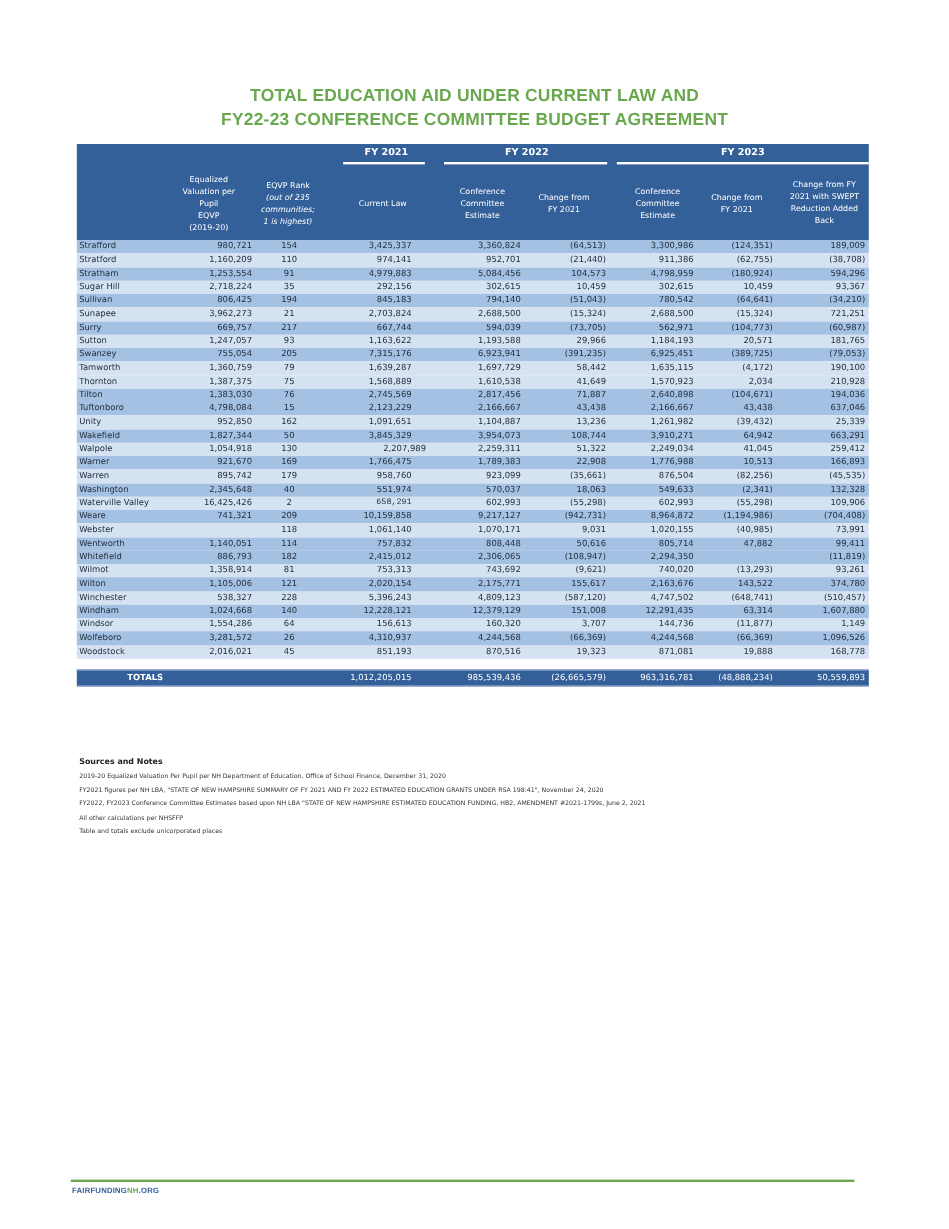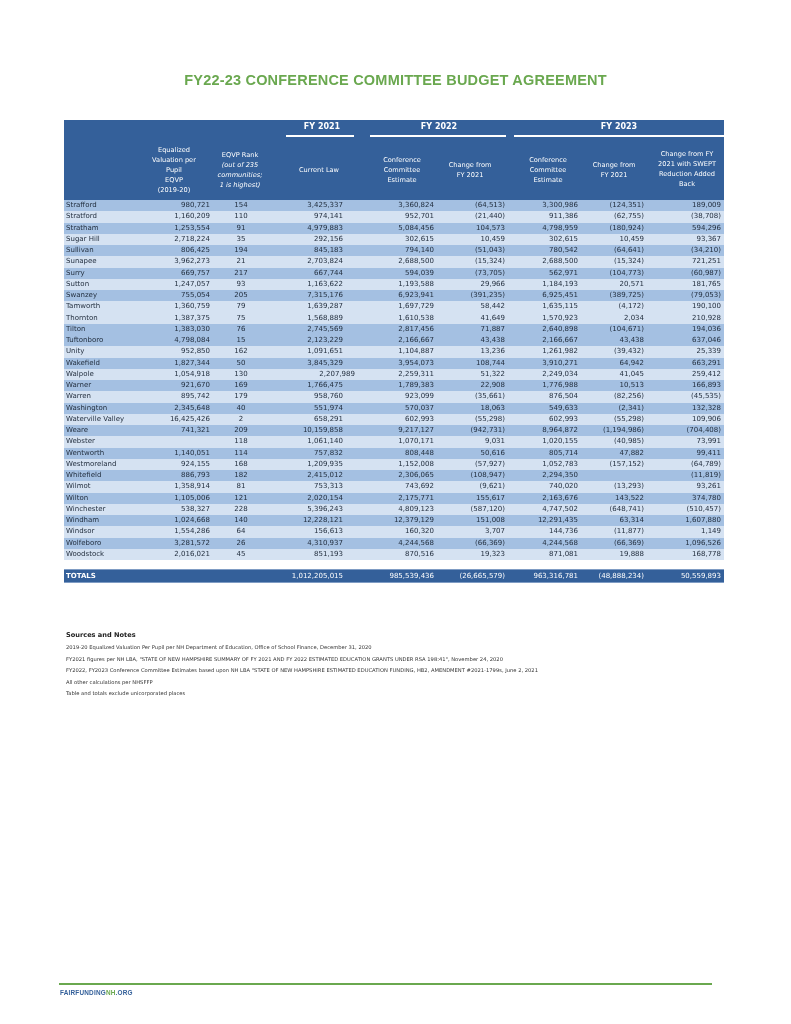--- a/index.html
+++ b/index.html
@@ -13,31 +13,32 @@
   .hdr .it { font-style:italic; }
   .rows { position:relative; }
   .row { position:relative; height:11.25px; font-size:7px; line-height:11.25px; color:#1e2a3a; }
   .row.odd { background:#a4c0e2; }
   .row.even { background:#d5e2f2; }
   .c { position:absolute; top:0; white-space:nowrap; }
   .c.name { left:2px; }
   .c.r { text-align:right; }
   .c.ctr { text-align:center; }
   .totals { position:relative; margin-top:9px; height:12px; background:#34609a; color:#fff; font-size:7px; line-height:12px; border-top:1px solid #7f9cc4; border-bottom:1px solid #7f9cc4; }
-  .totals .c.name { font-weight:bold; }
+  .totals .c.name { font-weight:bold;margin-left:40px; }
   .notes { position:absolute; left:66px; top:630px; font-size:5.2px; line-height:11.6px; color:#333; }
   .notes .nh { font-weight:bold; font-size:6.6px; line-height:11px; color:#222; margin-bottom:1px; }
   .footline { position:absolute; left:59px; top:983px; width:653px; height:2px; background:#6aa84f; }
   .foot { position:absolute; left:60px; top:989px; font-size:6.4px; font-weight:bold; color:#34609a; font-family:"Liberation Sans", sans-serif; letter-spacing:0.2px; }
   .foot .g { color:#6aa84f; }
 </style>
 </head>
 <body>
 
 <div class="title">
+  <div>TOTAL EDUCATION AID UNDER CURRENT LAW AND</div>
   <div>FY22-23 CONFERENCE COMMITTEE BUDGET AGREEMENT</div>
 </div>
 
 <div class="tbl">
   <div class="hdr">
     <div class="yr" style="left:218px;width:80px;">FY 2021</div>
     <div class="yrline" style="left:222px;width:68px;"></div>
     <div class="yr" style="left:305px;width:140px;">FY 2022</div>
     <div class="yrline" style="left:306px;width:136px;"></div>
     <div class="yr" style="left:450px;width:210px;">FY 2023</div>
@@ -290,21 +291,21 @@
         <span class="c r" style="right:290px;">570,037</span>
         <span class="c r" style="right:219px;">18,063</span>
         <span class="c r" style="right:146px;">549,633</span>
         <span class="c r" style="right:80px;">(2,341)</span>
         <span class="c r" style="right:3px;">132,328</span>
       </div>
       <div class="row even">
         <span class="c name">Waterville Valley</span>
         <span class="c r" style="right:514px;">16,425,426</span>
         <span class="c ctr" style="left:160px;width:34px;">2</span>
-        <span class="c r" style="right:381px;">658,291</span>
+        <span class="c r" style="right:381px;font-family:Liberation Mono, monospace;">658,291</span>
         <span class="c r" style="right:290px;">602,993</span>
         <span class="c r" style="right:219px;">(55,298)</span>
         <span class="c r" style="right:146px;">602,993</span>
         <span class="c r" style="right:80px;">(55,298)</span>
         <span class="c r" style="right:3px;">109,906</span>
       </div>
       <div class="row odd">
         <span class="c name">Weare</span>
         <span class="c r" style="right:514px;">741,321</span>
         <span class="c ctr" style="left:160px;width:34px;">209</span>
@@ -329,31 +330,20 @@
       <div class="row odd">
         <span class="c name">Wentworth</span>
         <span class="c r" style="right:514px;">1,140,051</span>
         <span class="c ctr" style="left:160px;width:34px;">114</span>
         <span class="c r" style="right:381px;">757,832</span>
         <span class="c r" style="right:290px;">808,448</span>
         <span class="c r" style="right:219px;">50,616</span>
         <span class="c r" style="right:146px;">805,714</span>
         <span class="c r" style="right:80px;">47,882</span>
         <span class="c r" style="right:3px;">99,411</span>
-      </div>
-      <div class="row even">
-        <span class="c name">Westmoreland</span>
-        <span class="c r" style="right:514px;">924,155</span>
-        <span class="c ctr" style="left:160px;width:34px;">168</span>
-        <span class="c r" style="right:381px;">1,209,935</span>
-        <span class="c r" style="right:290px;">1,152,008</span>
-        <span class="c r" style="right:219px;">(57,927)</span>
-        <span class="c r" style="right:146px;">1,052,783</span>
-        <span class="c r" style="right:80px;">(157,152)</span>
-        <span class="c r" style="right:3px;">(64,789)</span>
       </div>
       <div class="row odd">
         <span class="c name">Whitefield</span>
         <span class="c r" style="right:514px;">886,793</span>
         <span class="c ctr" style="left:160px;width:34px;">182</span>
         <span class="c r" style="right:381px;">2,415,012</span>
         <span class="c r" style="right:290px;">2,306,065</span>
         <span class="c r" style="right:219px;">(108,947)</span>
         <span class="c r" style="right:146px;">2,294,350</span>
         <span class="c r" style="right:80px;margin-top:32px;">(120,662)</span>

